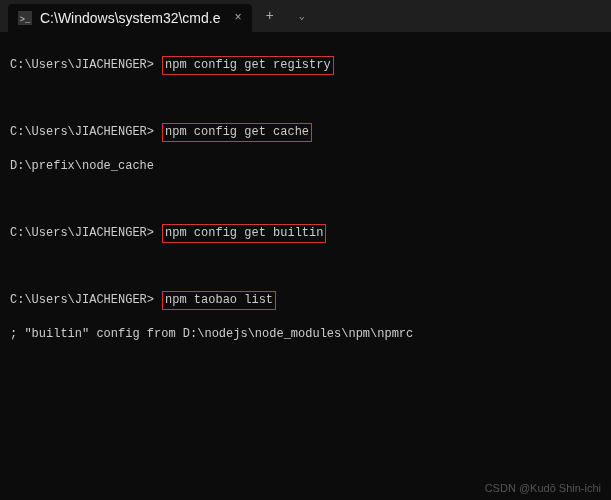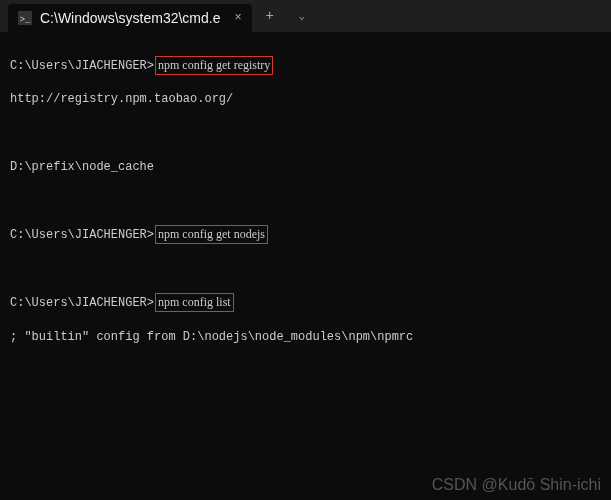--- a/index.html
+++ b/index.html
@@ -6,22 +6,22 @@
   body { width: 611px; height: 500px; background: #0c0c0c; font-family: Consolas, 'Courier New', monospace; font-size: 12px; overflow: hidden; }
   .titlebar { height: 32px; background: #1f1f1f; display: flex; align-items: center; color: #fff; }
   .tab { display: flex; align-items: center; gap: 8px; background: #0c0c0c; height: 28px; margin-top: 4px; margin-left: 8px; padding: 0 10px; border-radius: 4px 4px 0 0; }
   .tab-icon { width: 14px; height: 14px; display: inline-block; }
   .tab-title { font-size: 14px; color: #eee; font-family: 'Segoe UI', sans-serif; }
   .tab-close { color: #aaa; font-size: 12px; margin-left: 6px; }
   .titlebar-btn { width: 28px; height: 28px; display: flex; align-items: center; justify-content: center; color: #aaa; font-size: 14px; margin-left: 4px; }
   .titlebar-btn.chev { font-size: 10px; }
   .terminal { padding: 8px 10px; color: #cccccc; line-height: 1.4; white-space: pre; }
   .line { display: block; }
-  .hl-red { border: 1.5px solid #d93434; display: inline-block; padding: 0 2px; margin: -1px 1px; font-family: Liberation Serif, serif; }
-  .watermark { position: absolute; bottom: 6px; right: 10px; color: #555; font-size: 16px; font-family: 'Segoe UI', sans-serif; }
+  .hl-red { border: 1.5px solid #d93434; display: inline-block; padding: 0 2px; margin: -1px 8px; }
+  .watermark { position: absolute; bottom: 6px; right: 10px; color: #555; font-size: 11px; font-family: 'Segoe UI', sans-serif; }
 </style>
 </head>
 <body>
 
 <div class="titlebar">
   <div class="tab">
     <span class="tab-icon">
       <svg viewBox="0 0 16 16">
           <rect width="16" height="16" fill="#333"></rect>
           <text x="2" y="12" font-size="10" fill="#ccc">&gt;_</text>
@@ -29,27 +29,27 @@
     </span>
     <span class="tab-title">C:\Windows\system32\cmd.e</span>
     <span class="tab-close">×</span>
   </div>
   <div class="titlebar-btn">+</div>
   <div class="titlebar-btn chev">⌄</div>
 </div>
 
 <div class="terminal">
 <span class="line"><span>C:\Users\JIACHENGER&gt;</span><span class="hl-red">npm config get registry</span></span>
-<span class="line">http://registry.npm.taobao.org/</span>
 <span class="line"> </span>
+<span class="line"><span>C:\Users\JIACHENGER&gt;</span><span class="hl-red">npm config get cache</span></span>
 <span class="line">D:\prefix\node_cache</span>
 <span class="line"> </span>
-<span class="line"><span>C:\Users\JIACHENGER&gt;</span><span class="hl-red">npm config get nodejs</span></span>
+<span class="line"><span>C:\Users\JIACHENGER&gt;</span><span class="hl-red">npm config get builtin</span></span>
 <span class="line"> </span>
-<span class="line"><span>C:\Users\JIACHENGER&gt;</span><span class="hl-red">npm config list</span></span>
+<span class="line"><span>C:\Users\JIACHENGER&gt;</span><span class="hl-red">npm taobao list</span></span>
 <span class="line">; "builtin" config from D:\nodejs\node_modules\npm\npmrc</span>
 <span class="line"> </span>
 <span class="line"> </span>
 
 
 
 
 
 
 

